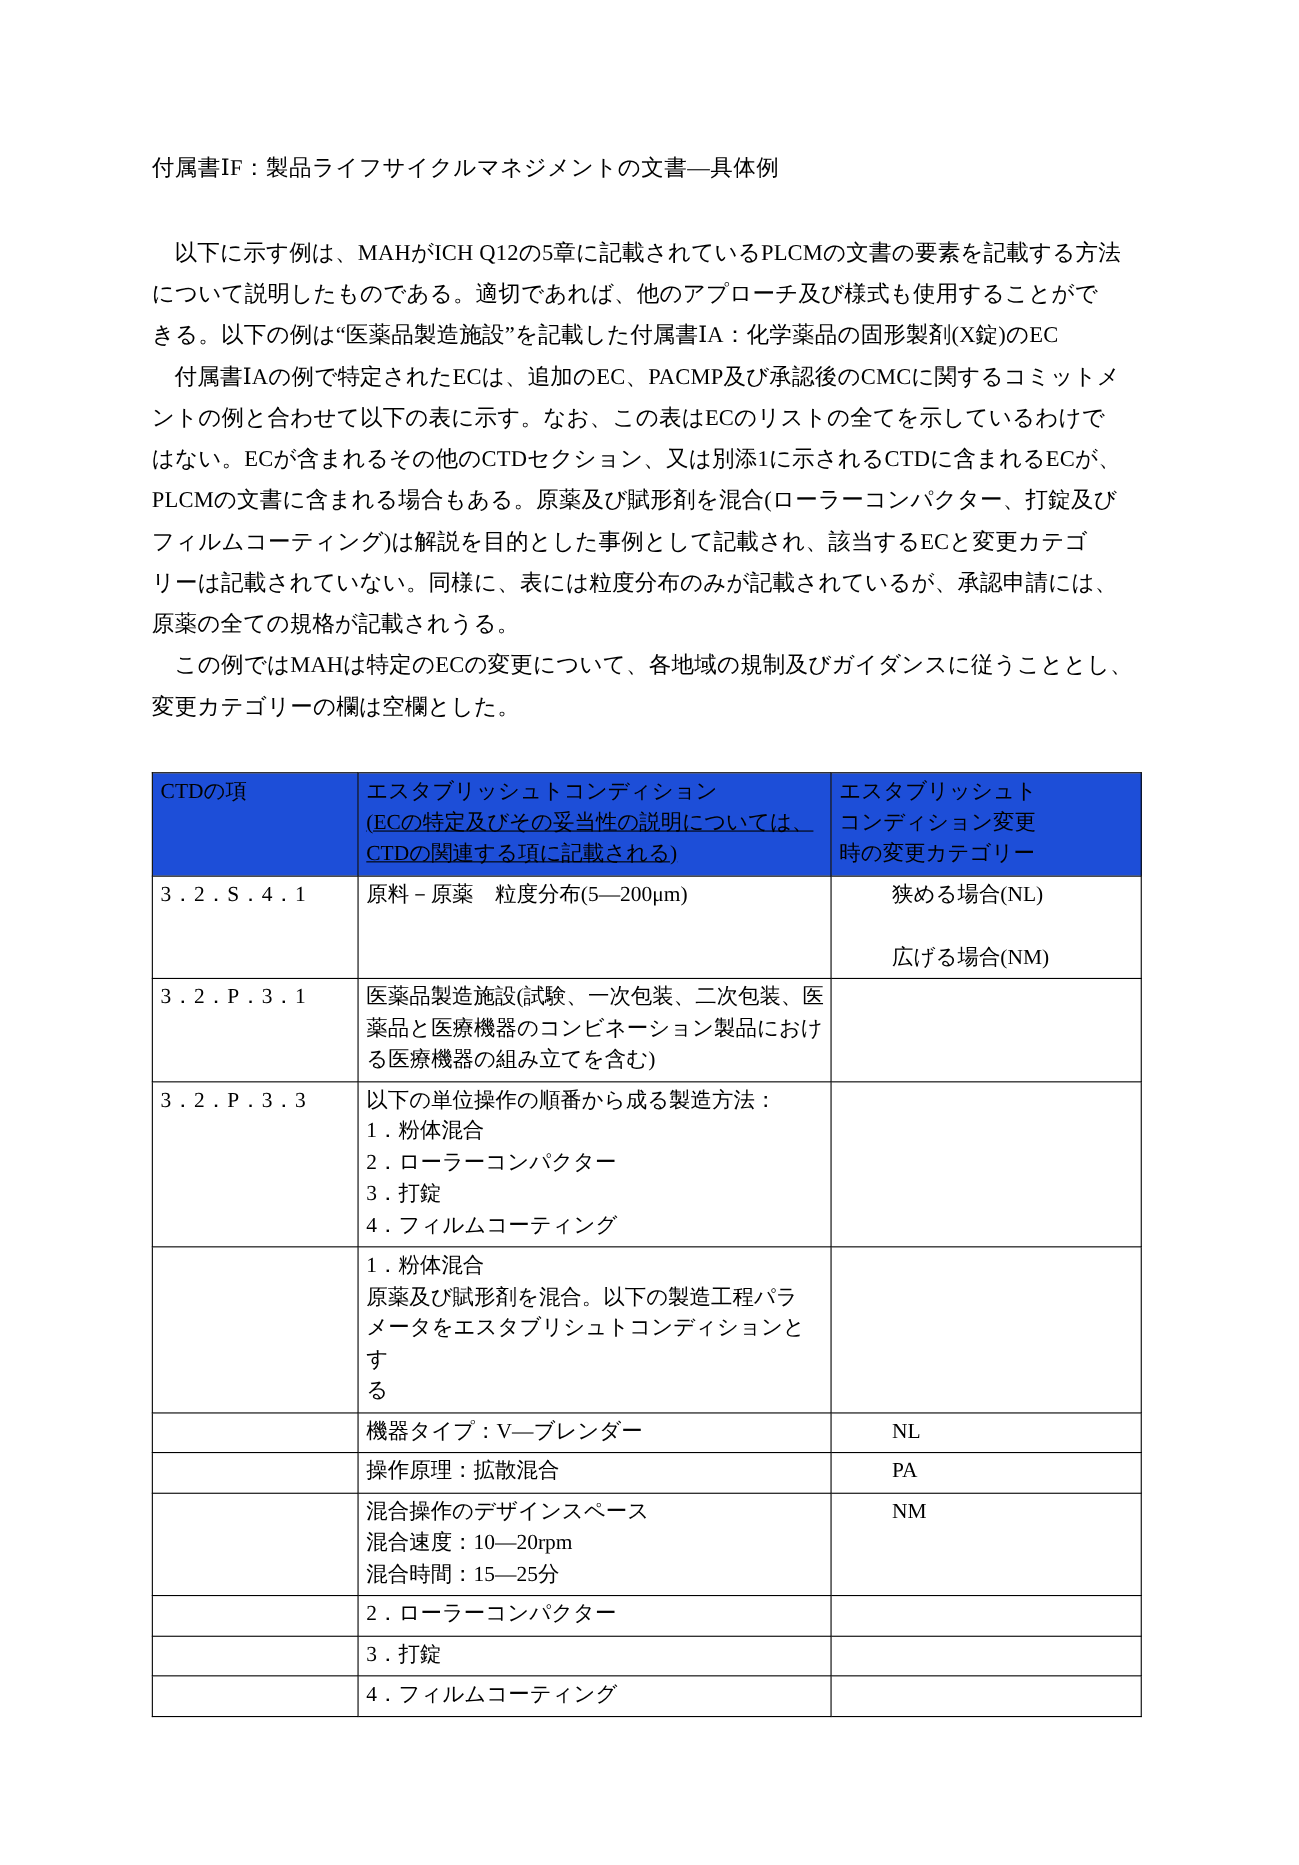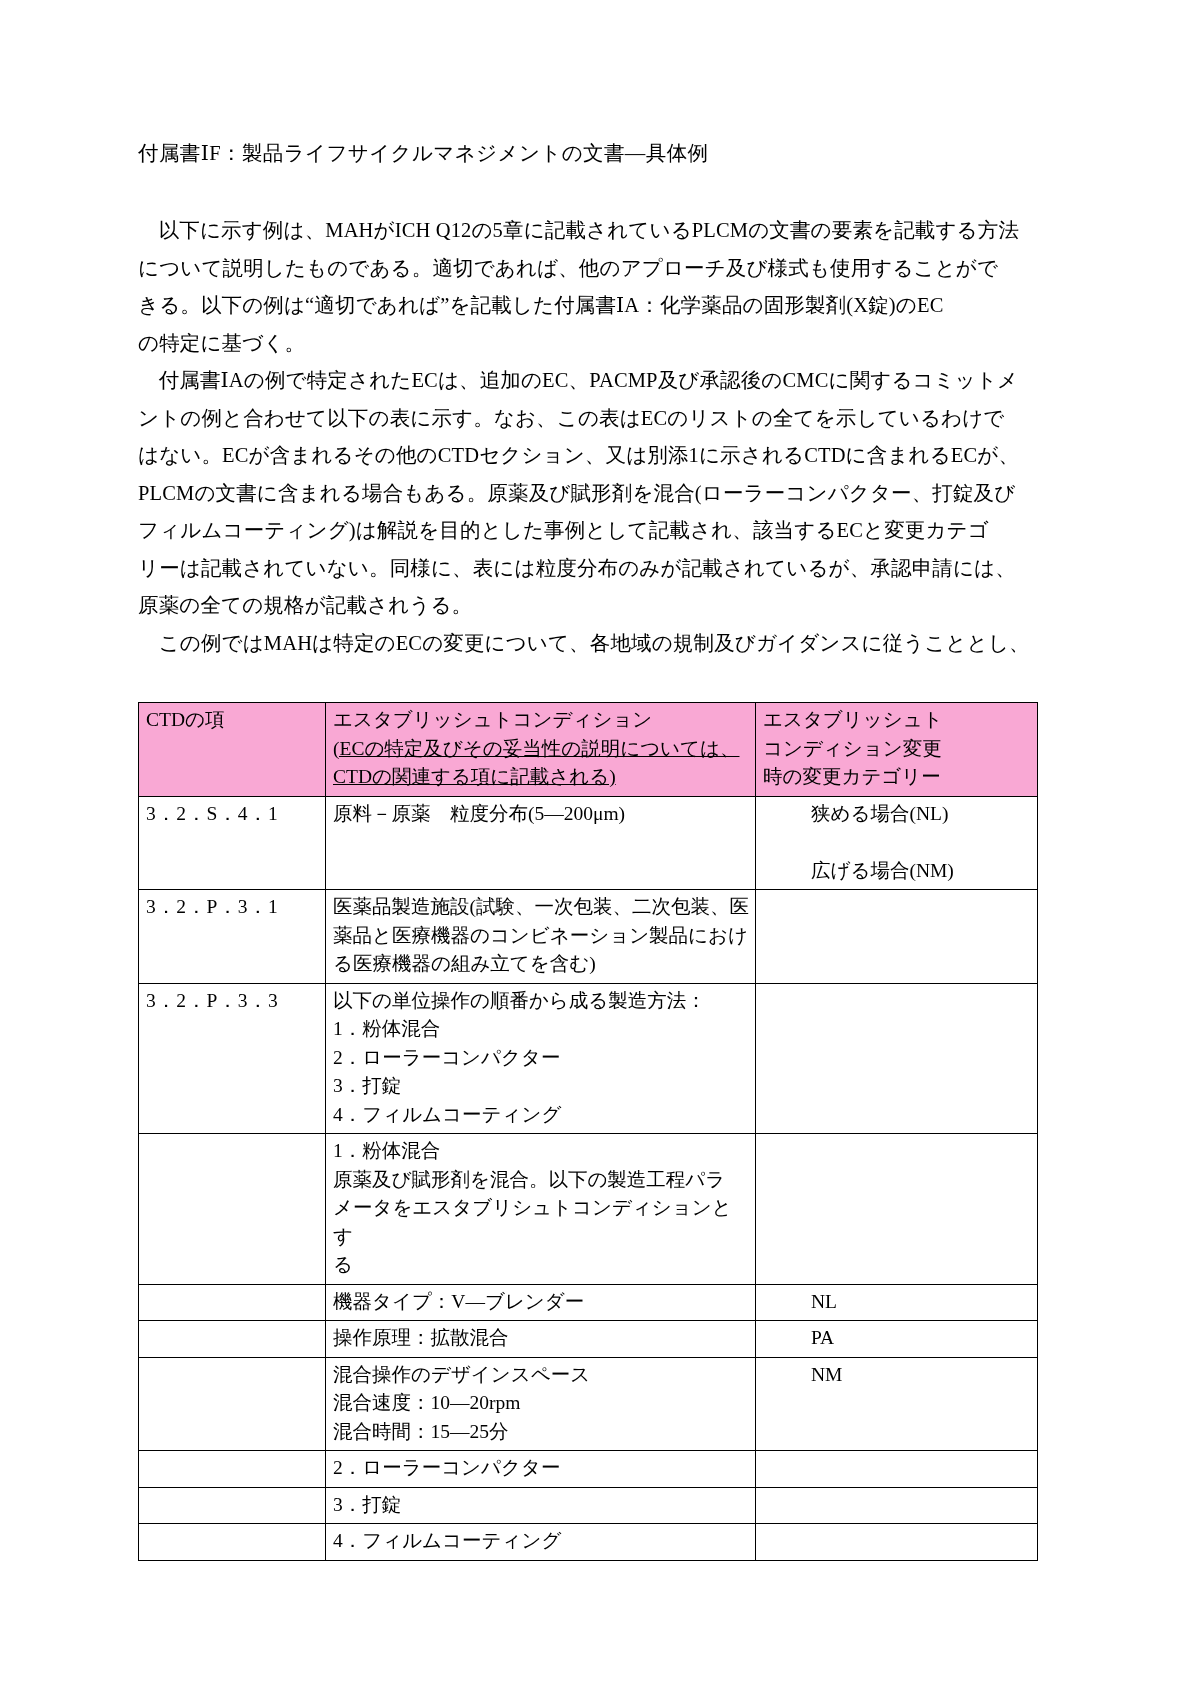--- a/index.html
+++ b/index.html
@@ -64,21 +64,21 @@
   table.ec-table td, table.ec-table th {
     border: 1px solid #000000;
     vertical-align: top;
     padding: 3px 6px 4px 7px;
     font-size: 19.5px;
     line-height: 28.5px;
     font-weight: normal;
     text-align: left;
   }
   table.ec-table th {
-    background: #f9a8d4;
+    background: #1d4ed8;
   }
   col.c1 { width: 187px; }
   col.c2 { width: 430px; }
   col.c3 { width: 282px; }
 
   .th-ctd {
     text-align: center;
     vertical-align: middle;
     background: #d9d9d9;
   }
@@ -98,34 +98,34 @@
 <body>
 
 <div class="page">
   <div class="content">
 
     <h1 class="doc-title">付属書ⅠF：製品ライフサイクルマネジメントの文書―具体例</h1>
 
     <p class="para" id="para-1">
         <span class="ln">　以下に示す例は、MAHがICH Q12の5章に記載されているPLCMの文書の要素を記載する方法</span>
         <span class="ln">について説明したものである。適切であれば、他のアプローチ及び様式も使用することがで</span>
-        <span class="ln">きる。以下の例は“適切であれば”を記載した付属書ⅠA：化学薬品の固形製剤(X錠)のEC</span>
-        <span class="ln">の特定に基づく。</span>
+        <span class="ln">きる。以下の例は“医薬品製造施設”を記載した付属書ⅠA：化学薬品の固形製剤(X錠)のEC</span>
       </p>
     <p class="para" id="para-2">
         <span class="ln">　付属書ⅠAの例で特定されたECは、追加のEC、PACMP及び承認後のCMCに関するコミットメ</span>
         <span class="ln">ントの例と合わせて以下の表に示す。なお、この表はECのリストの全てを示しているわけで</span>
         <span class="ln">はない。ECが含まれるその他のCTDセクション、又は別添1に示されるCTDに含まれるECが、</span>
         <span class="ln">PLCMの文書に含まれる場合もある。原薬及び賦形剤を混合(ローラーコンパクター、打錠及び</span>
         <span class="ln">フィルムコーティング)は解説を目的とした事例として記載され、該当するECと変更カテゴ</span>
         <span class="ln">リーは記載されていない。同様に、表には粒度分布のみが記載されているが、承認申請には、</span>
         <span class="ln">原薬の全ての規格が記載されうる。</span>
       </p>
     <p class="para" id="para-3">
         <span class="ln">　この例ではMAHは特定のECの変更について、各地域の規制及びガイダンスに従うこととし、</span>
+        <span class="ln">変更カテゴリーの欄は空欄とした。</span>
       </p>
 
     <table class="ec-table">
       <colgroup>
         <col class="c1">
           <col class="c2">
           <col class="c3">
       </colgroup>
       <thead>
         <tr>

